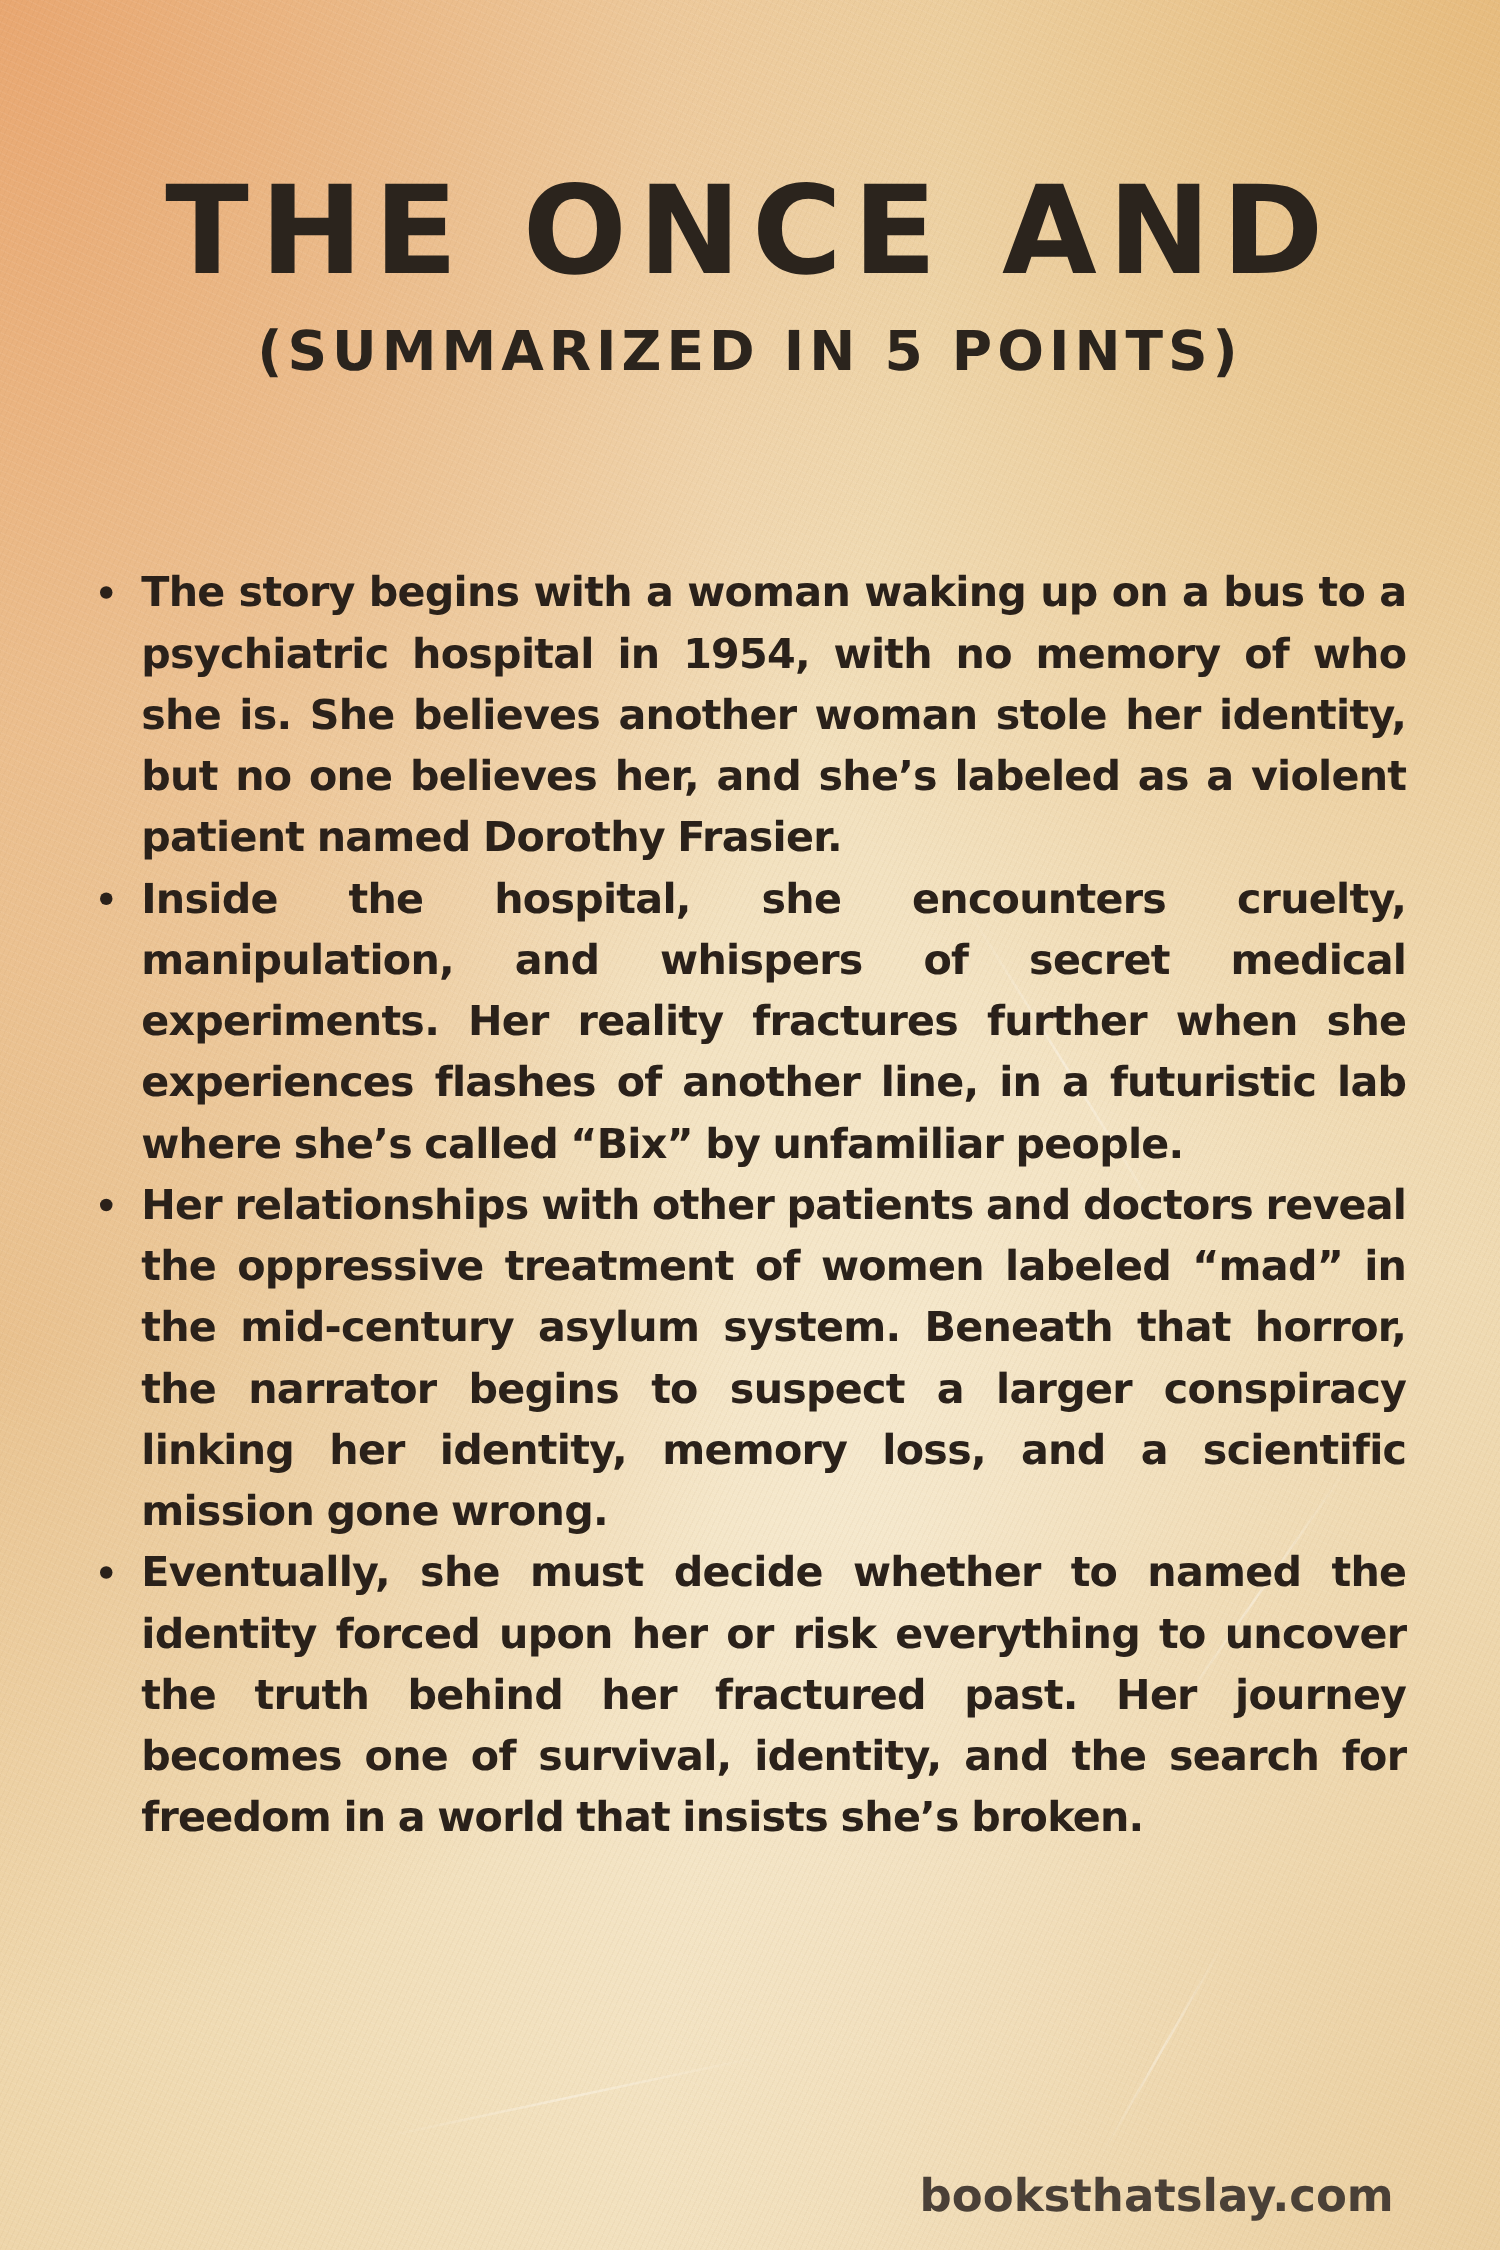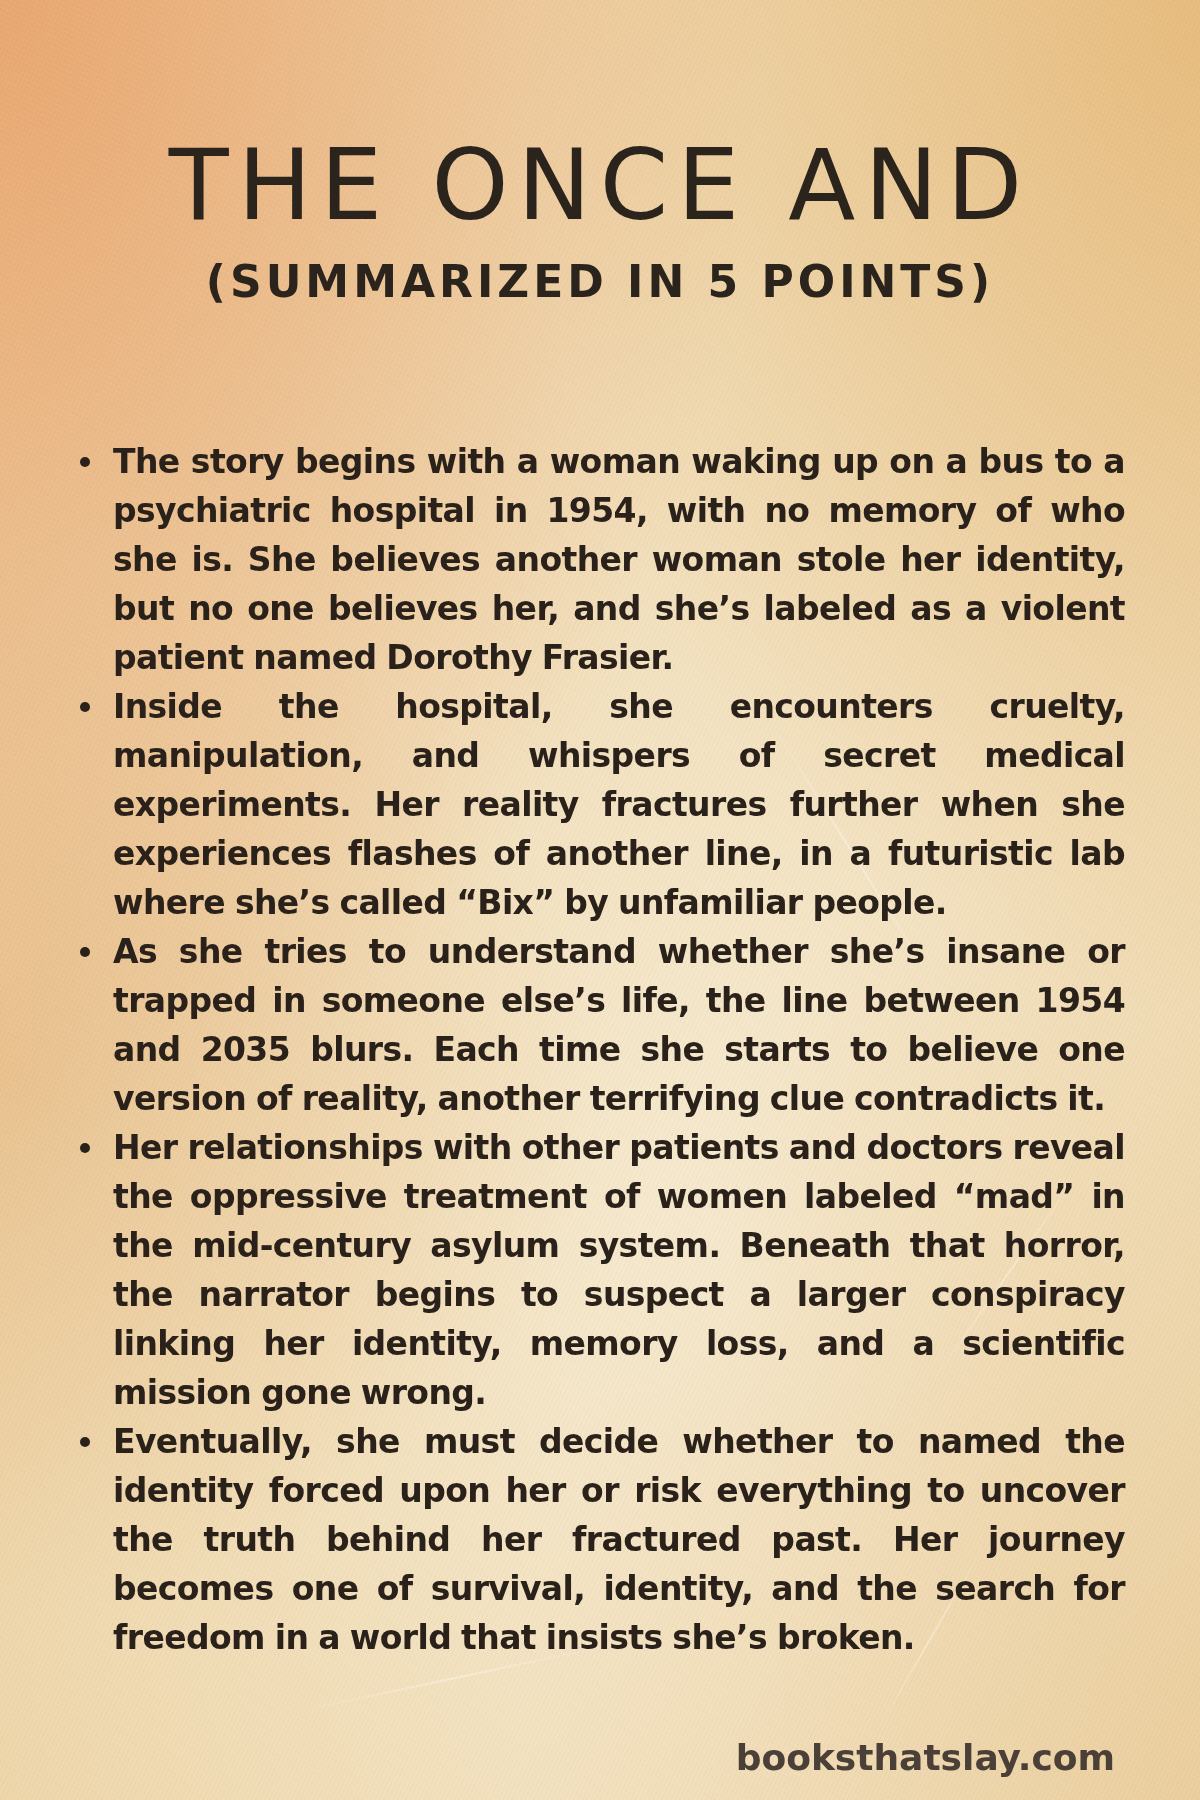--- a/index.html
+++ b/index.html
@@ -38,40 +38,40 @@
     .title-block {
       position: absolute;
       top: 118px;
       left: 0;
       width: 1200px;
       text-align: center;
     }
     .title {
       margin: 0;
       font-family: "DejaVu Sans", sans-serif;
-      font-weight: normal;
+      font-weight: bold;
       font-size: 98px;
       line-height: 134px;
       letter-spacing: 9px;
       color: #2b241d;
       text-transform: uppercase;
     }
     .subtitle {
       margin: 4px 0 0 0;
       font-family: "DejaVu Sans", sans-serif;
       font-weight: bold;
       font-size: 44px;
       line-height: 52px;
       letter-spacing: 4px;
       color: #2b241d;
       text-transform: uppercase;
     }
     .points {
       position: absolute;
-      top: 437px;
+      top: 449px;
       left: 80px;
       width: 1045px;
       margin: 0;
       padding: 0;
       list-style: none;
     }
     .point {
       position: relative;
       padding-left: 33px;
       font-family: "DejaVu Sans", sans-serif;
@@ -123,24 +123,20 @@
   <li class="point">
     <span class="bullet"></span>
     <span>The story begins with a woman waking up on a bus to a psychiatric hospital in 1954, with no memory of who she is. She believes another woman stole her identity, but no one believes her, and she’s labeled as a violent patient named Dorothy Frasier.</span>
   </li>
   <li class="point">
     <span class="bullet"></span>
     <span>Inside the hospital, she encounters cruelty, manipulation, and whispers of secret medical experiments. Her reality fractures further when she experiences flashes of another line, in a futuristic lab where she’s called “Bix” by unfamiliar people.</span>
   </li>
   <li class="point">
     <span class="bullet"></span>
-    <span>As she tries to understand whether she’s insane or trapped in someone else’s life, the line between 1954 and 2035 blurs. Each time she starts to believe one version of reality, another terrifying clue contradicts it.</span>
-  </li>
-  <li class="point">
-    <span class="bullet"></span>
     <span>Her relationships with other patients and doctors reveal the oppressive treatment of women labeled “mad” in the mid-century asylum system. Beneath that horror, the narrator begins to suspect a larger conspiracy linking her identity, memory loss, and a scientific mission gone wrong.</span>
   </li>
   <li class="point">
     <span class="bullet"></span>
     <span>Eventually, she must decide whether to named the identity forced upon her or risk everything to uncover the truth behind her fractured past. Her journey becomes one of survival, identity, and the search for freedom in a world that insists she’s broken.</span>
   </li>
 </ul>
 
 <div class="footer">booksthatslay.com</div>
 

